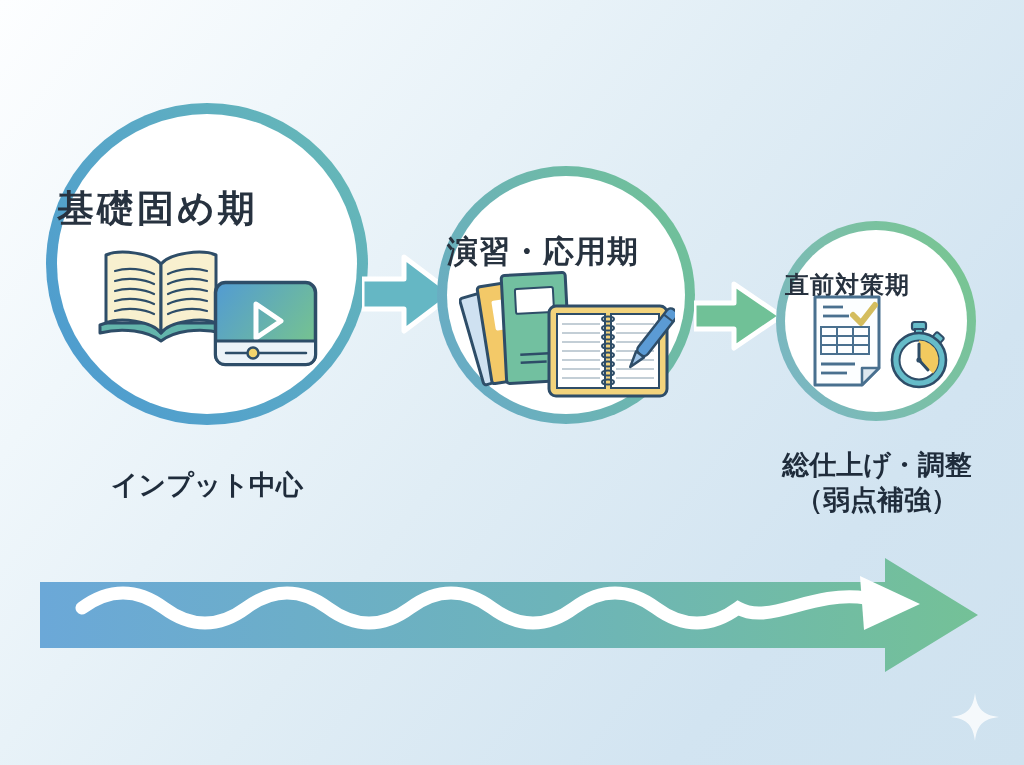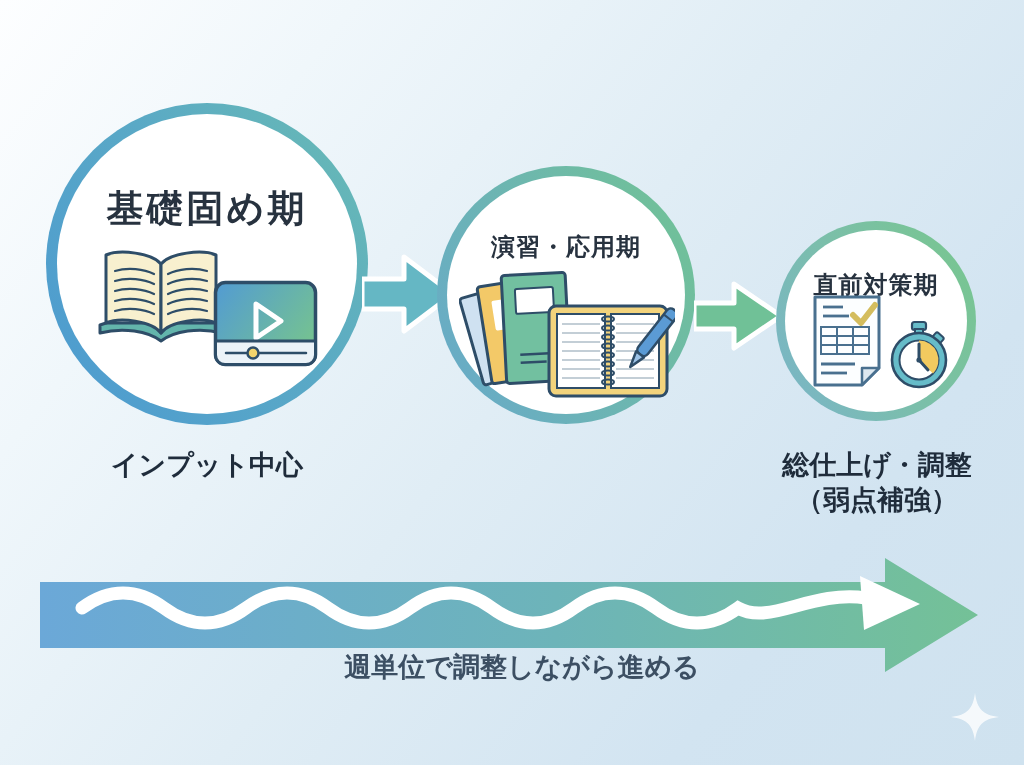--- a/index.html
+++ b/index.html
@@ -14,36 +14,36 @@
   
   .ring { position:absolute; border-radius:50%; }
   .ring-inner { width:100%; height:100%; border-radius:50%; background:#fff; position:relative; }
   .ring-1 { left:46px; top:103px; width:322px; height:322px; padding:11px;
             background:linear-gradient(55deg,#4d9bd0 5%,#5aa9c6 55%,#68bab4 95%); }
   .ring-2 { left:437px; top:166px; width:258px; height:258px; padding:10px;
             background:linear-gradient(60deg,#68aac9 5%,#6db7ae 55%,#71c295 95%); }
   .ring-3 { left:776px; top:221px; width:200px; height:200px; padding:9px;
             background:linear-gradient(60deg,#7ab5c7 5%,#7bbfa9 50%,#78c68f 95%); }
 
-  .phase-title { position:absolute; width:100%; text-align:center;
+  .phase-title { position:absolute; width:100%; 
                  font-weight:900; color:#27323f; }
   .title-1 { top:70px; font-size:37px; letter-spacing:3px; }
-  .title-2 { top:55px; font-size:24px; letter-spacing:1px; }
+  .title-2 { top:55px; font-size:31px; letter-spacing:1px; }
   .title-3 { top:39px; font-size:24px; letter-spacing:1px; }
 
   .icon-abs { position:absolute; }
 
   
   .conn-1 { position:absolute; left:362px; top:246px; }
   .conn-2 { position:absolute; left:694px; top:276px; }
 
   
   .phase-label { position:absolute; text-align:center; font-weight:800;
                  font-size:27px; line-height:35px; color:#1f2c3b; }
-  .label-1 { left:32px;  top:448px; width:350px; }
+  .label-1 { left:32px;  top:468px; width:350px; }
   .label-2 { left:400px; top:448px; width:340px; }
   .label-3 { left:712px; top:448px; width:330px; }
 
   
   .timeline { position:absolute; left:30px; top:548px; }
   .caption { position:absolute; left:0; top:649px; width:1024px; padding-left:20px;
              text-align:center; font-size:27px; font-weight:800; color:#3c4f63; }
   .sparkle { position:absolute; left:951px; top:693px; opacity:.8; }
 </style>
 </head>
@@ -213,19 +213,18 @@
         <stop offset="1" stop-color="#74c197"></stop>
       </linearGradient>
     </defs>
     <path d="M10,34 L855,34 L855,10 L948,67 L855,124 L855,100 L10,100 Z" fill="url(#tlgrad)"></path>
     <path d="M52,60 c27,-20 55,-20 82,0 c27,20 55,20 82,0 c27,-20 55,-20 82,0 c27,20 55,20 82,0
              c27,-20 55,-20 82,0 c27,20 55,20 82,0 c27,-20 55,-20 82,0 c27,20 55,20 82,0
              C740,78 780,42 836,50" fill="none" stroke="#ffffff" stroke-width="13" stroke-linecap="round"></path>
     <polygon points="830,28 890,56 834,82" fill="#ffffff"></polygon>
   </svg>
 
-  <div class="caption">週単位で調整しながら進める</div>
 
   <svg class="sparkle" width="48" height="48" viewBox="0 0 48 48">
     <path d="M24,0 C26,16 32,22 48,24 C32,26 26,32 24,48 C22,32 16,26 0,24 C16,22 22,16 24,0" fill="#ffffff"></path>
   </svg>
 
 </div>
 
 </body></html>

